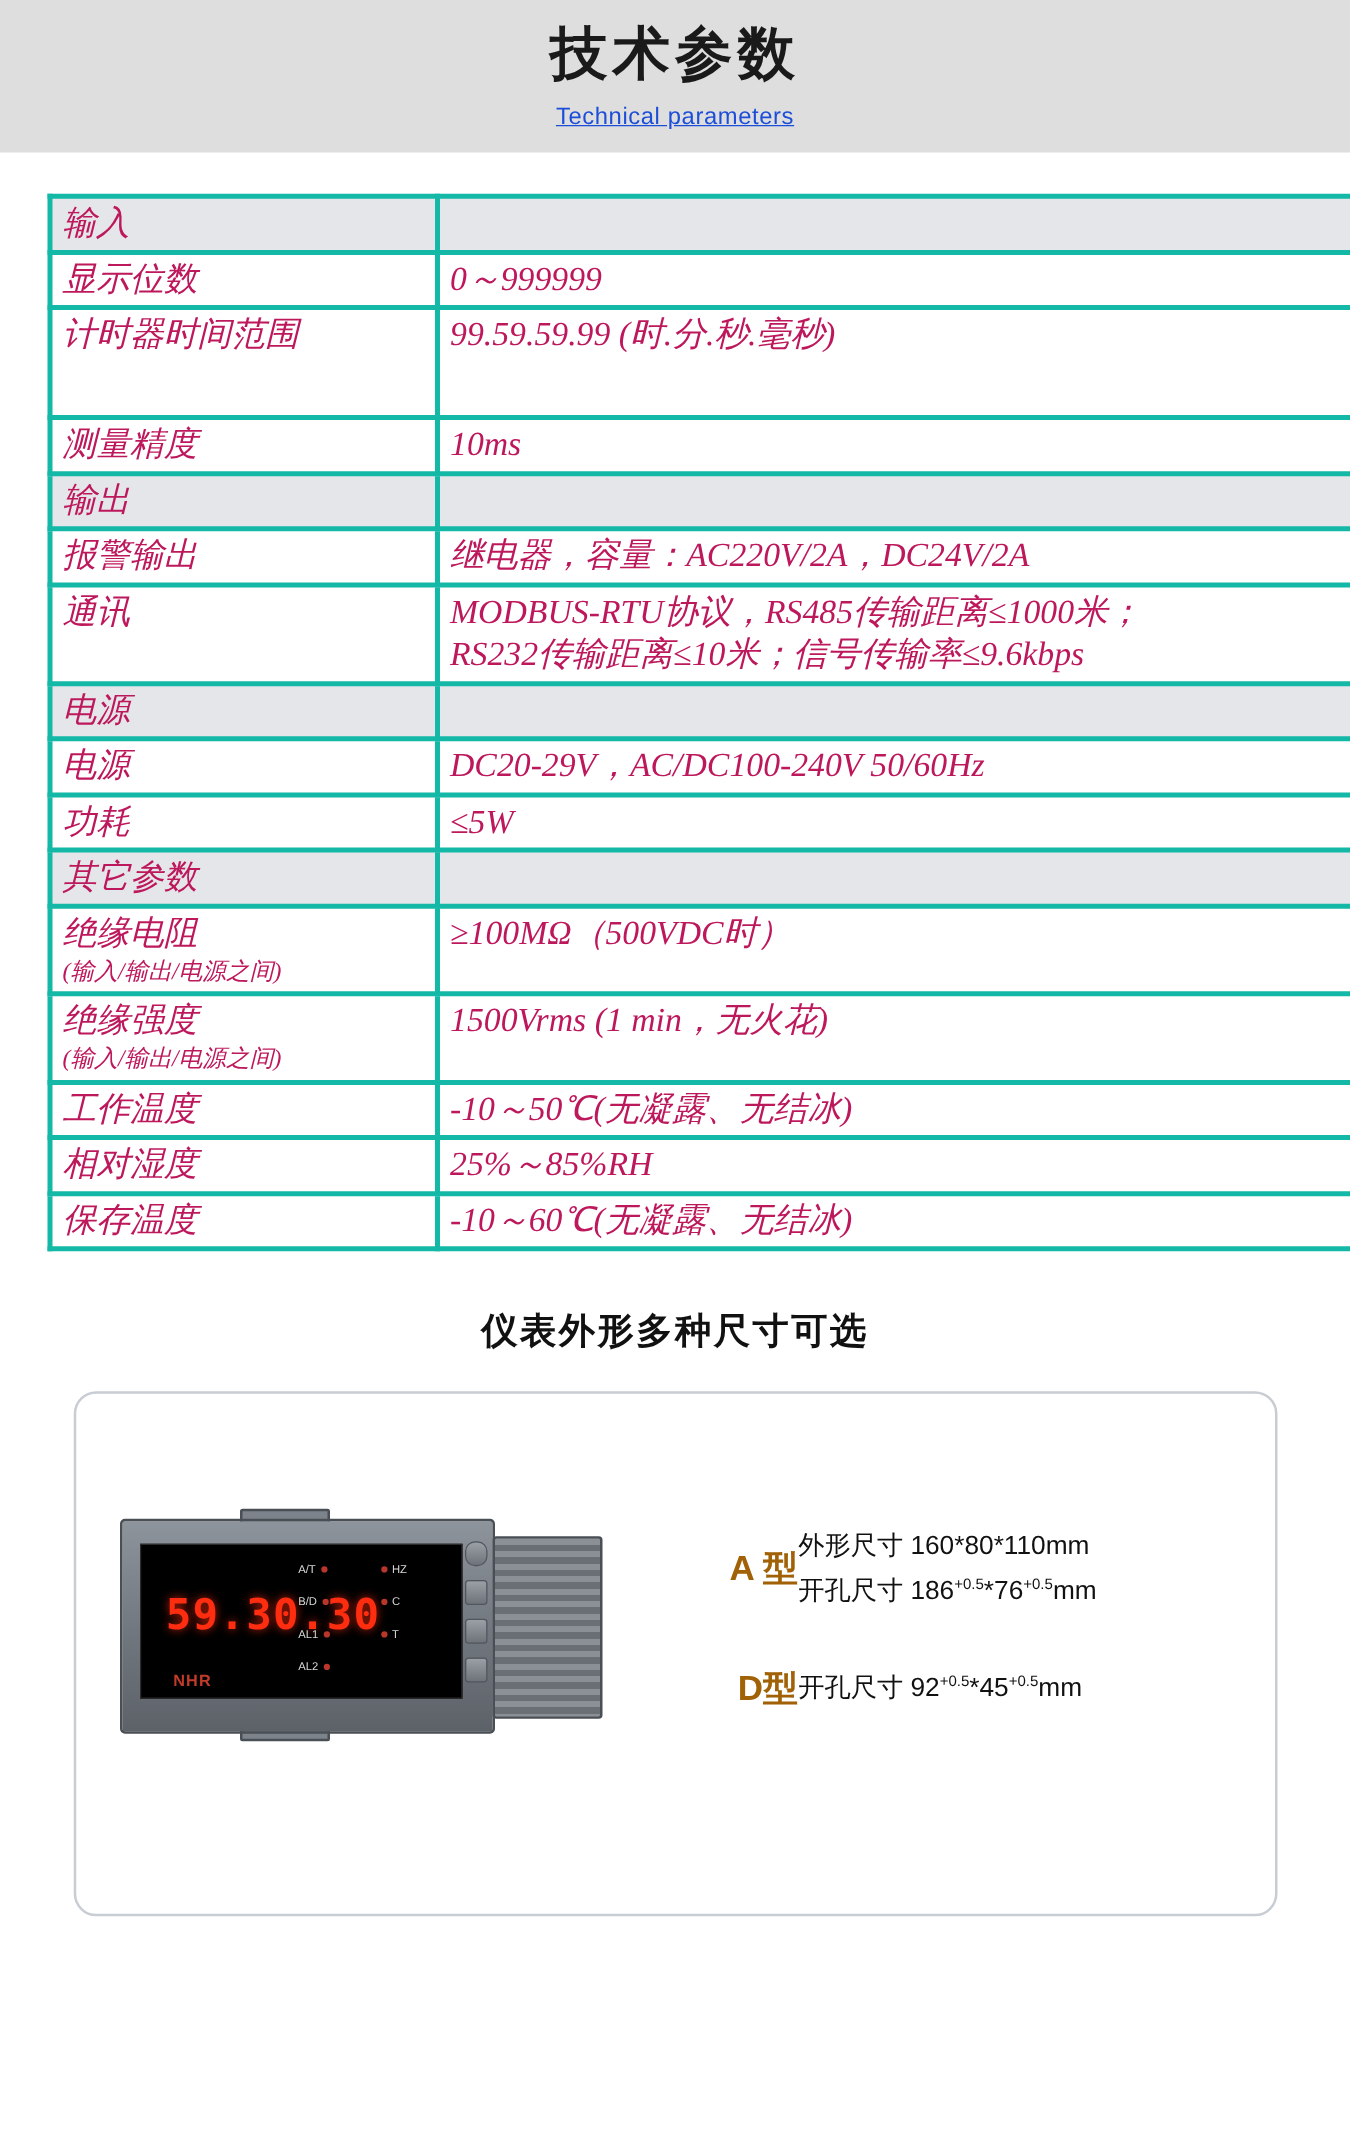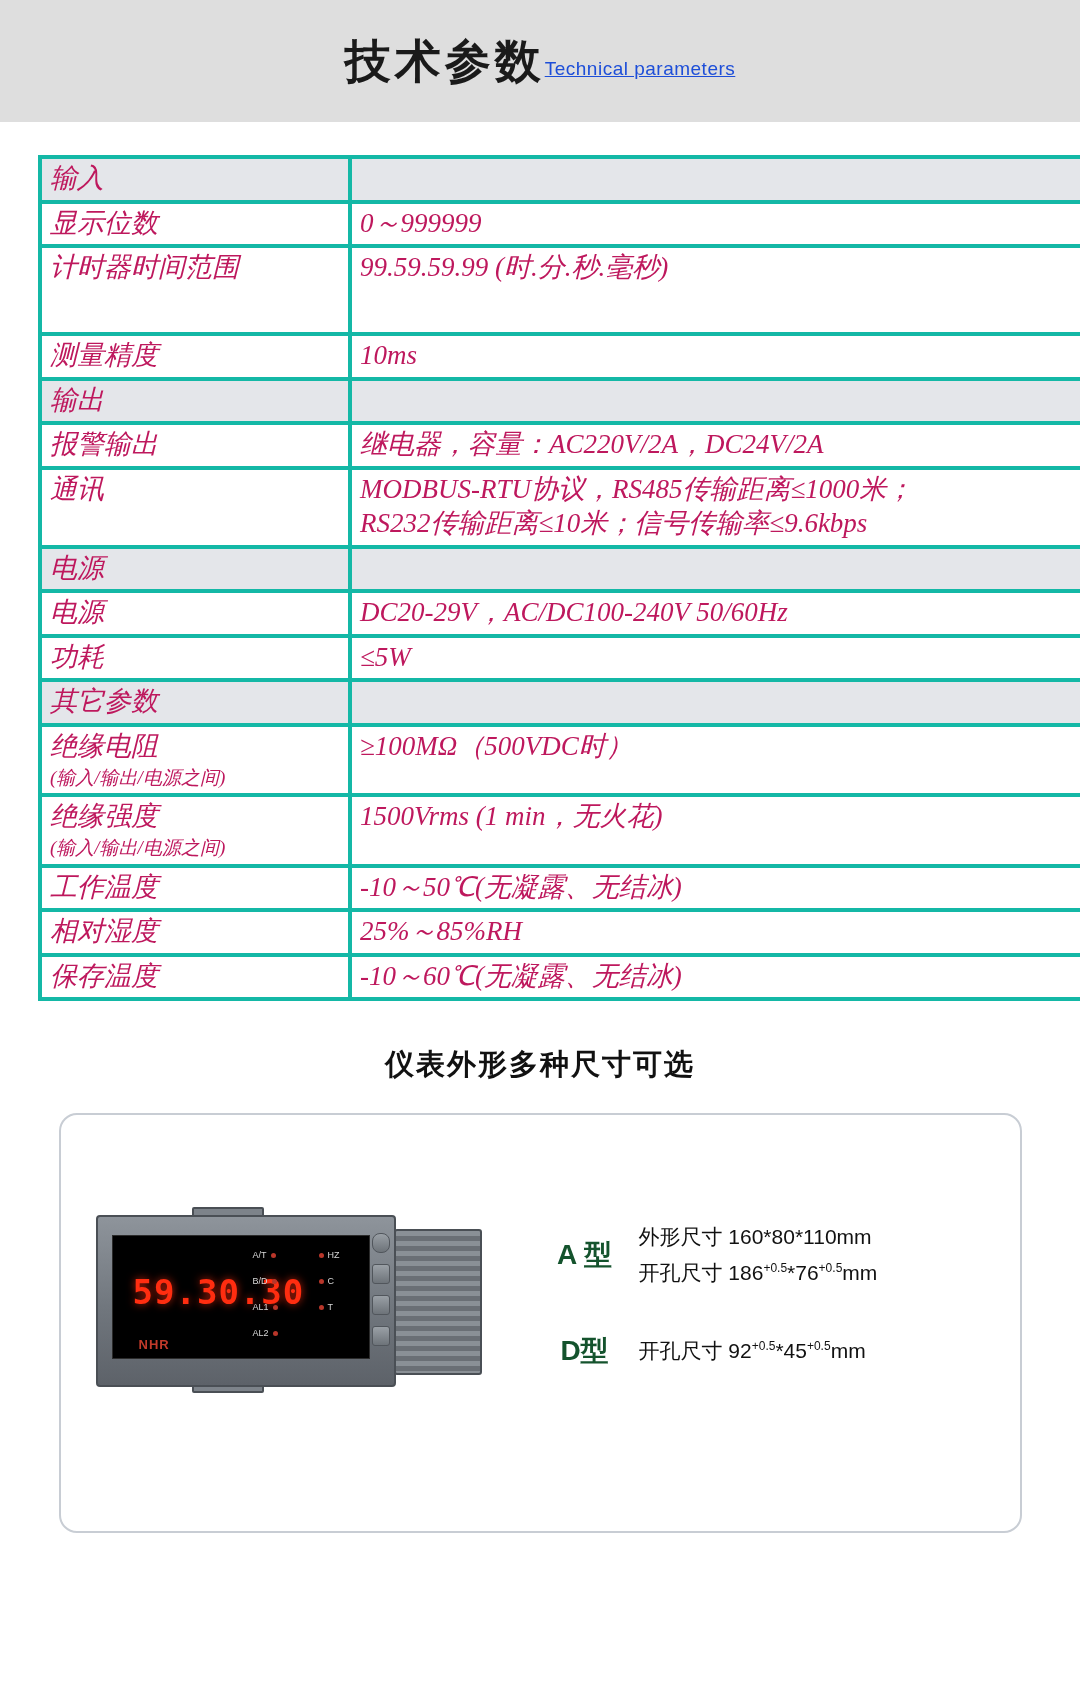--- a/index.html
+++ b/index.html
@@ -15,21 +15,21 @@
     overflow: hidden;
     position: relative;
   }
 
   
   .header {
     width: 1080px;
     height: 122px;
     background: #dedede;
     display: flex;
-    flex-direction: row;
+    flex-direction: column;
     align-items: center;
     justify-content: center;
     box-sizing: border-box;
   }
   .header-title {
     font-family: "Liberation Sans", sans-serif;
     font-size: 46px;
     font-weight: bold;
     letter-spacing: 4px;
     color: #1a1a1a;
@@ -152,21 +152,21 @@
     left: 26px;
     bottom: 6px;
     font-family: "Liberation Sans", sans-serif;
     font-size: 13px;
     font-weight: bold;
     color: #c23a2a;
     letter-spacing: 1px;
   }
   .leds {
     position: absolute;
-    right: 4px;
+    right: 18px;
     top: 6px;
     width: 112px;
     height: 112px;
     font-family: "Liberation Sans", sans-serif;
     font-size: 9px;
     color: #d8d8d8;
   }
   .led-row {
     position: relative;
     height: 26px;
@@ -230,22 +230,22 @@
   .model-block {
     display: flex;
     align-items: center;
     height: 96px;
   }
   .model-name {
     width: 108px;
     font-family: "Liberation Sans", sans-serif;
     font-size: 28px;
     font-weight: bold;
-    color: #14532d;
-    text-align: center;
+    color: #a16207;
+    text-align: right;
   }
   .model-dims {
     font-family: Liberation Sans, sans-serif;
     font-size: 21px;
     color: #111;
     line-height: 1.75;
   }
   .model-dims div { white-space: nowrap; }
   sup {
     font-size: 12px;

